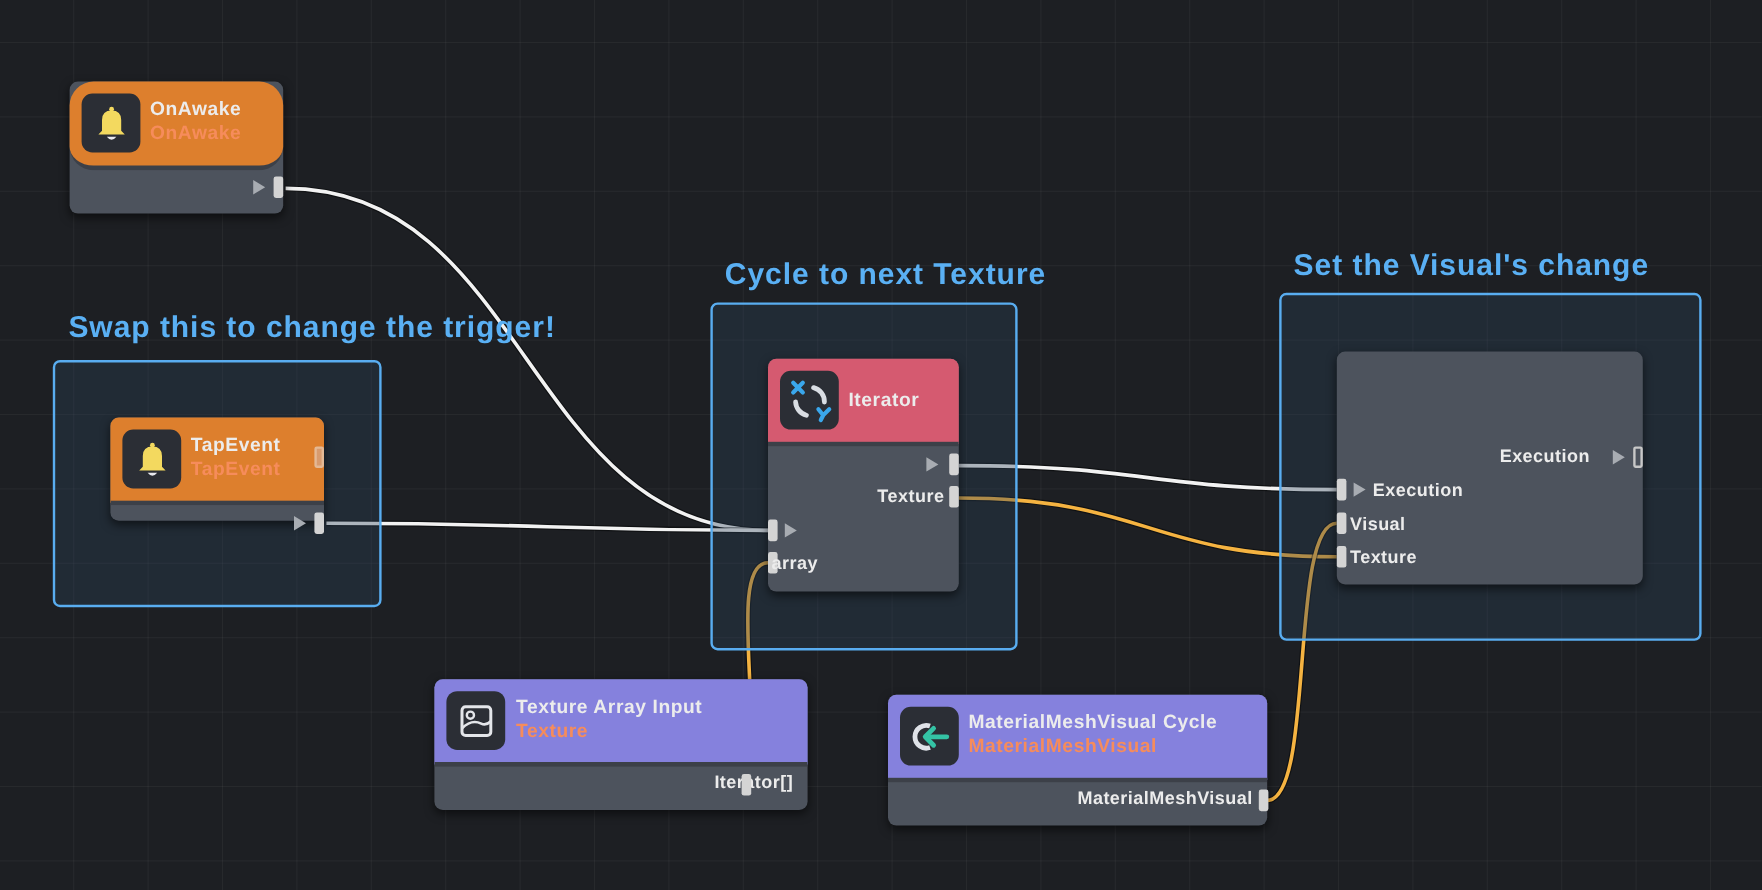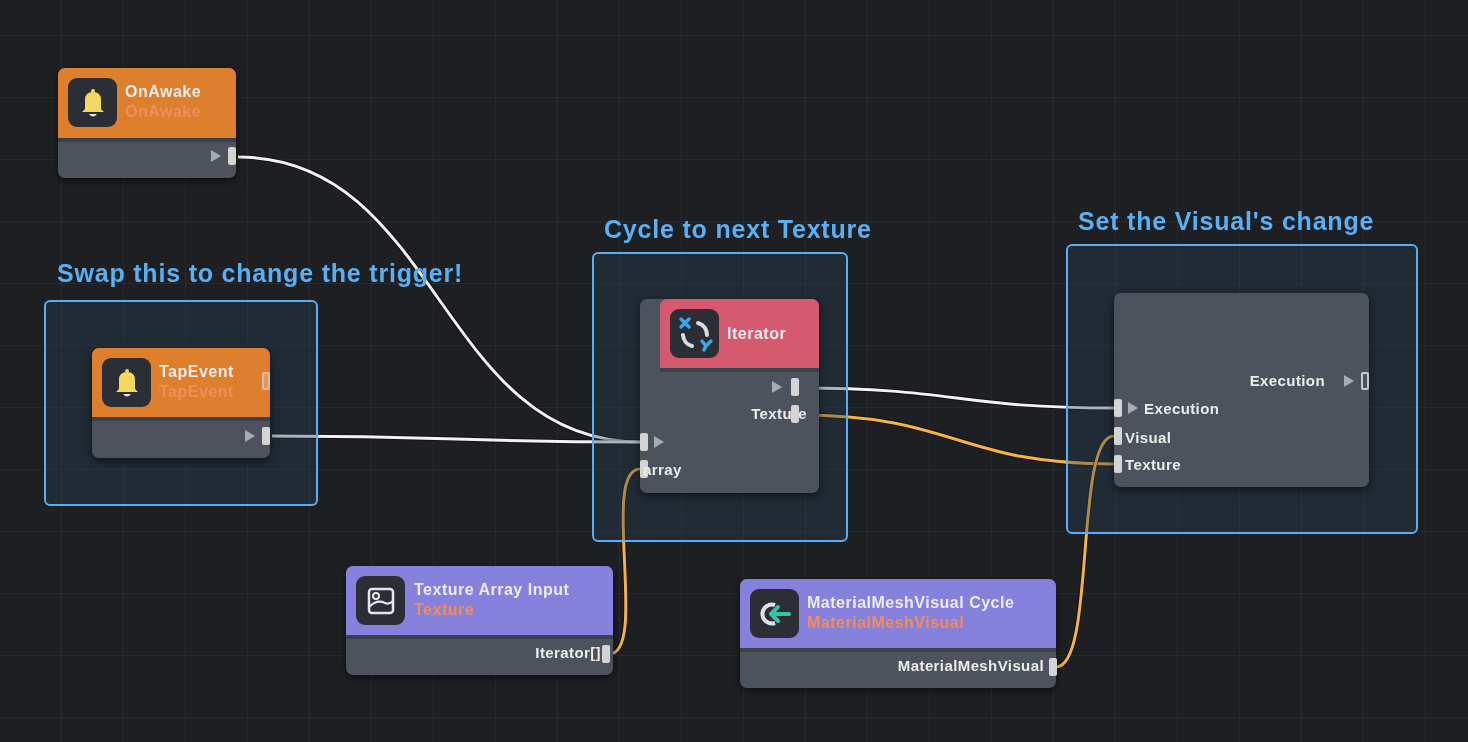--- a/index.html
+++ b/index.html
@@ -76,53 +76,53 @@
 <div class="comment-title" style="left:57px;top:259px;">Swap this to change the trigger!</div>
 <div class="comment-box" style="left:44px;top:300px;width:274px;height:206px;"></div>
 
 <div class="comment-title" style="left:604px;top:215px;">Cycle to next Texture</div>
 <div class="comment-box" style="left:592px;top:252px;width:256px;height:290px;"></div>
 
 <div class="comment-title" style="left:1078px;top:207px;">Set the Visual's change</div>
 <div class="comment-box" style="left:1066px;top:244px;width:352px;height:290px;"></div>
 
 <div class="node" style="left:58px;top:68px;width:178px;height:110px;">
-  <div class="node-header" style="height:74px;background:#dd7f2d;">
+  <div class="node-header" style="height:74px;background:#dd7f2d;border-radius:20px;">
     <div class="icon-tile" style="top:10px;">
       <svg width="30" height="32" viewBox="0 0 30 32">
         <rect x="13" y="2" width="4" height="4" rx="2" fill="#f3d95f"></rect>
         <path d="M7 22 L7 13 Q7 5 15 5 Q23 5 23 13 L23 22 L26 25 L4 25 Z" fill="#f3d95f"></path>
         <path d="M11 27 Q15 32 19 27 Z" fill="#e9e9ee"></path>
       </svg>
     </div>
     <div class="node-title" style="left:67px;top:15px;">OnAwake</div>
     <div class="node-sub" style="left:67px;top:35px;">OnAwake</div>
   </div>
   <div class="exec-arrow" style="left:153px;top:82px;"></div>
   <div class="port" style="left:170px;top:79px;"></div>
 </div>
 
-<div class="node" style="left:92px;top:348px;width:178px;height:110px;">
+<div class="node" style="left:92px;top:348px;width:178px;height:86px;">
   <div class="node-header" style="height:73px;background:#dd7f2d;">
     <div class="icon-tile" style="top:10px;">
       <svg width="30" height="32" viewBox="0 0 30 32">
         <rect x="13" y="2" width="4" height="4" rx="2" fill="#f3d95f"></rect>
         <path d="M7 22 L7 13 Q7 5 15 5 Q23 5 23 13 L23 22 L26 25 L4 25 Z" fill="#f3d95f"></path>
         <path d="M11 27 Q15 32 19 27 Z" fill="#e9e9ee"></path>
       </svg>
     </div>
     <div class="node-title" style="left:67px;top:15px;">TapEvent</div>
     <div class="node-sub" style="left:67px;top:35px;">TapEvent</div>
     <div class="port hollow-orange" style="left:170px;top:24px;"></div>
   </div>
   <div class="exec-arrow" style="left:153px;top:82px;"></div>
   <div class="port" style="left:170px;top:79px;"></div>
 </div>
 
-<div class="node" style="left:640px;top:299px;width:159px;height:194px;padding-left:20px;">
+<div class="node" style="left:640px;top:299px;width:159px;height:194px;">
   <div class="node-header" style="height:73px;background:#d55a70;">
     <div class="icon-tile" style="top:10px;">
       <svg width="38" height="38" viewBox="0 0 38 38">
         <path d="M22 8 A12 12 0 0 1 31 20" fill="none" stroke="#d9dde3" stroke-width="4" stroke-linecap="round"></path>
         <path d="M16 31 A12 12 0 0 1 7 20" fill="none" stroke="#d9dde3" stroke-width="4" stroke-linecap="round"></path>
         <path d="M5 4 L13 12 M13 4 L5 12" stroke="#3aa7ec" stroke-width="3.5" stroke-linecap="round"></path>
         <path d="M26 26 L30 31 L35 26 M30 31 L28 35" stroke="#3aa7ec" stroke-width="3.5" stroke-linecap="round" fill="none"></path>
       </svg>
     </div>
     <div class="node-title" style="left:67px;top:26px;">Iterator</div>
@@ -143,21 +143,21 @@
   <div class="port hollow" style="left:247px;top:79px;"></div>
   <div class="port" style="left:0px;top:106px;"></div>
   <div class="exec-arrow" style="left:14px;top:109px;"></div>
   <div class="pin-label" style="left:30px;top:107px;">Execution</div>
   <div class="port" style="left:0px;top:134px;"></div>
   <div class="pin-label" style="left:11px;top:136px;">Visual</div>
   <div class="port" style="left:0px;top:162px;"></div>
   <div class="pin-label" style="left:11px;top:163px;">Texture</div>
 </div>
 
-<div class="node" style="left:346px;top:566px;width:267px;height:109px;">
+<div class="node" style="left:362px;top:566px;width:311px;height:109px;">
   <div class="node-header" style="height:73px;background:#8581dd;">
     <div class="icon-tile" style="top:10px;">
       <svg width="32" height="32" viewBox="0 0 32 32">
         <rect x="4" y="4" width="24" height="24" rx="3" fill="none" stroke="#e4e6ea" stroke-width="2.5"></rect>
         <circle cx="11" cy="11" r="3" fill="none" stroke="#e4e6ea" stroke-width="2"></circle>
         <path d="M4 22 Q12 14 20 18 Q24 20 28 16" fill="none" stroke="#e4e6ea" stroke-width="2.2"></path>
       </svg>
     </div>
     <div class="node-title" style="left:68px;top:15px;">Texture Array Input</div>
     <div class="node-sub" style="left:68px;top:35px;">Texture</div>

